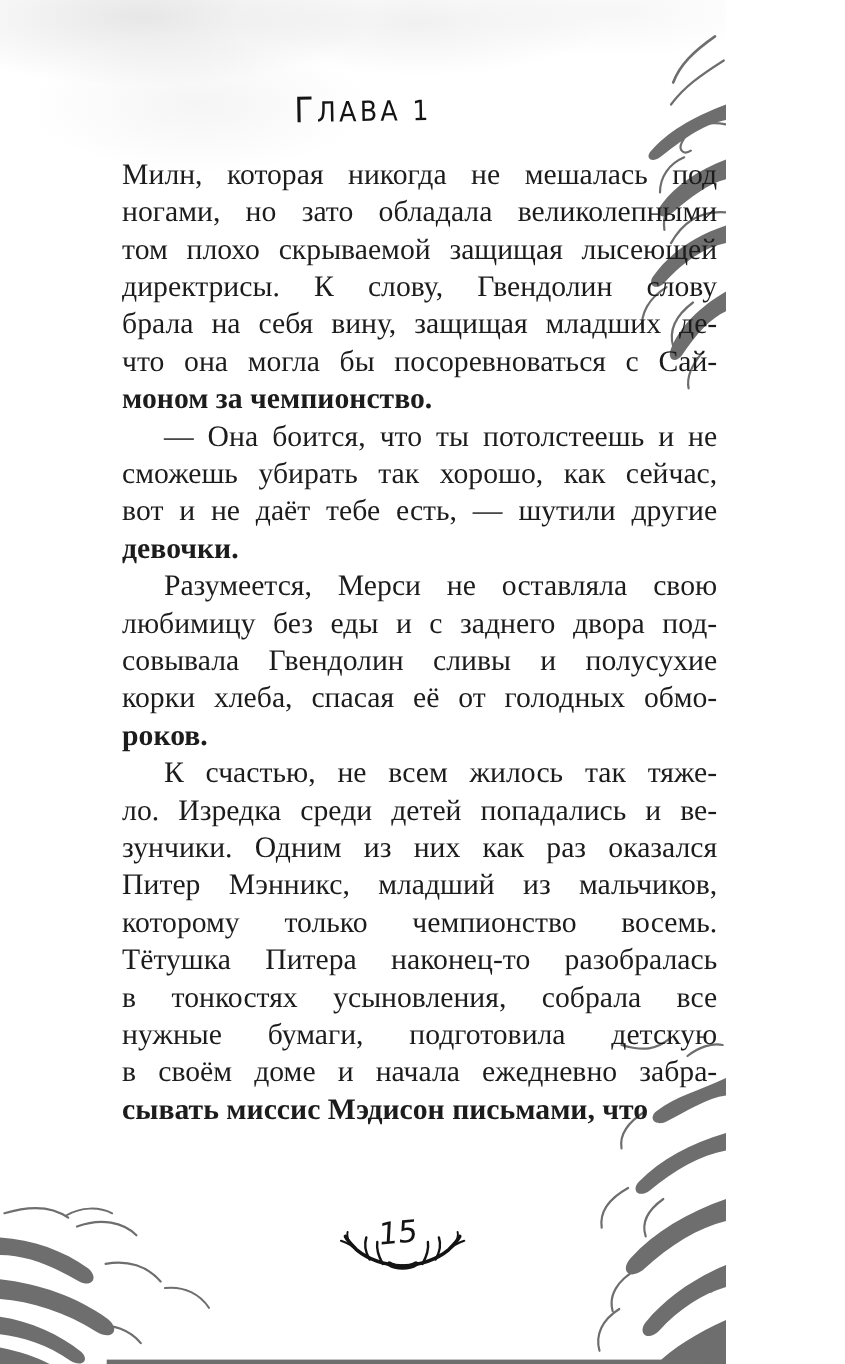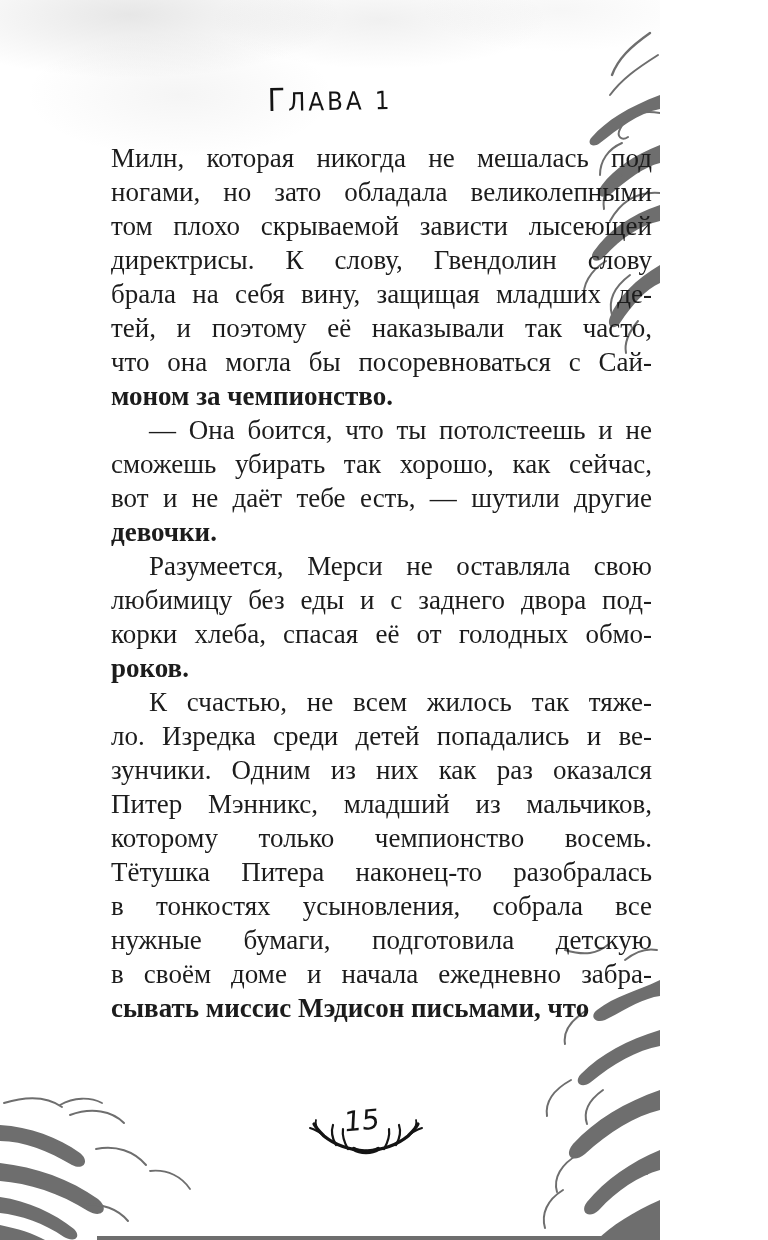--- a/index.html
+++ b/index.html
@@ -119,32 +119,32 @@
     <path class="s" stroke-width="2" d="M84,120 C102,118 118,124 128,136"></path>
     <path class="f" d="M0,112 C28,116 54,128 74,144 C82,152 74,158 64,152 C44,138 20,130 0,128 Z"></path>
     <path class="f" d="M0,140 C20,144 38,150 50,158 L0,158 Z"></path>
   </svg>
 
   <h1 class="chapter">Глава 1</h1>
 
   <div class="text-block" id="text-block">
       <div class="line">Милн, которая никогда не мешалась под</div>
       <div class="line">ногами, но зато обладала великолепными</div>
-      <div class="line">том плохо скрываемой зависти лысеющей</div>
+      <div class="line">том плохо скрываемой защищая лысеющей</div>
       <div class="line">директрисы. К слову, Гвендолин слову</div>
       <div class="line">брала на себя вину, защищая младших де-</div>
-      <div class="line">тей, и поэтому её наказывали так часто,</div>
       <div class="line">что она могла бы посоревноваться с Сай-</div>
       <div class="line lastline">моном за чемпионство.</div>
       <div class="line indent">— Она боится, что ты потолстеешь и не</div>
       <div class="line">сможешь убирать так хорошо, как сейчас,</div>
       <div class="line">вот и не даёт тебе есть, — шутили другие</div>
       <div class="line lastline">девочки.</div>
       <div class="line indent">Разумеется, Мерси не оставляла свою</div>
       <div class="line">любимицу без еды и с заднего двора под-</div>
+      <div class="line">совывала Гвендолин сливы и полусухие</div>
       <div class="line">корки хлеба, спасая её от голодных обмо-</div>
       <div class="line lastline">роков.</div>
       <div class="line indent">К счастью, не всем жилось так тяже-</div>
       <div class="line">ло. Изредка среди детей попадались и ве-</div>
       <div class="line">зунчики. Одним из них как раз оказался</div>
       <div class="line">Питер Мэнникс, младший из мальчиков,</div>
       <div class="line">которому только чемпионство восемь.</div>
       <div class="line">Тётушка Питера наконец-то разобралась</div>
       <div class="line">в тонкостях усыновления, собрала все</div>
       <div class="line">нужные бумаги, подготовила детскую</div>

